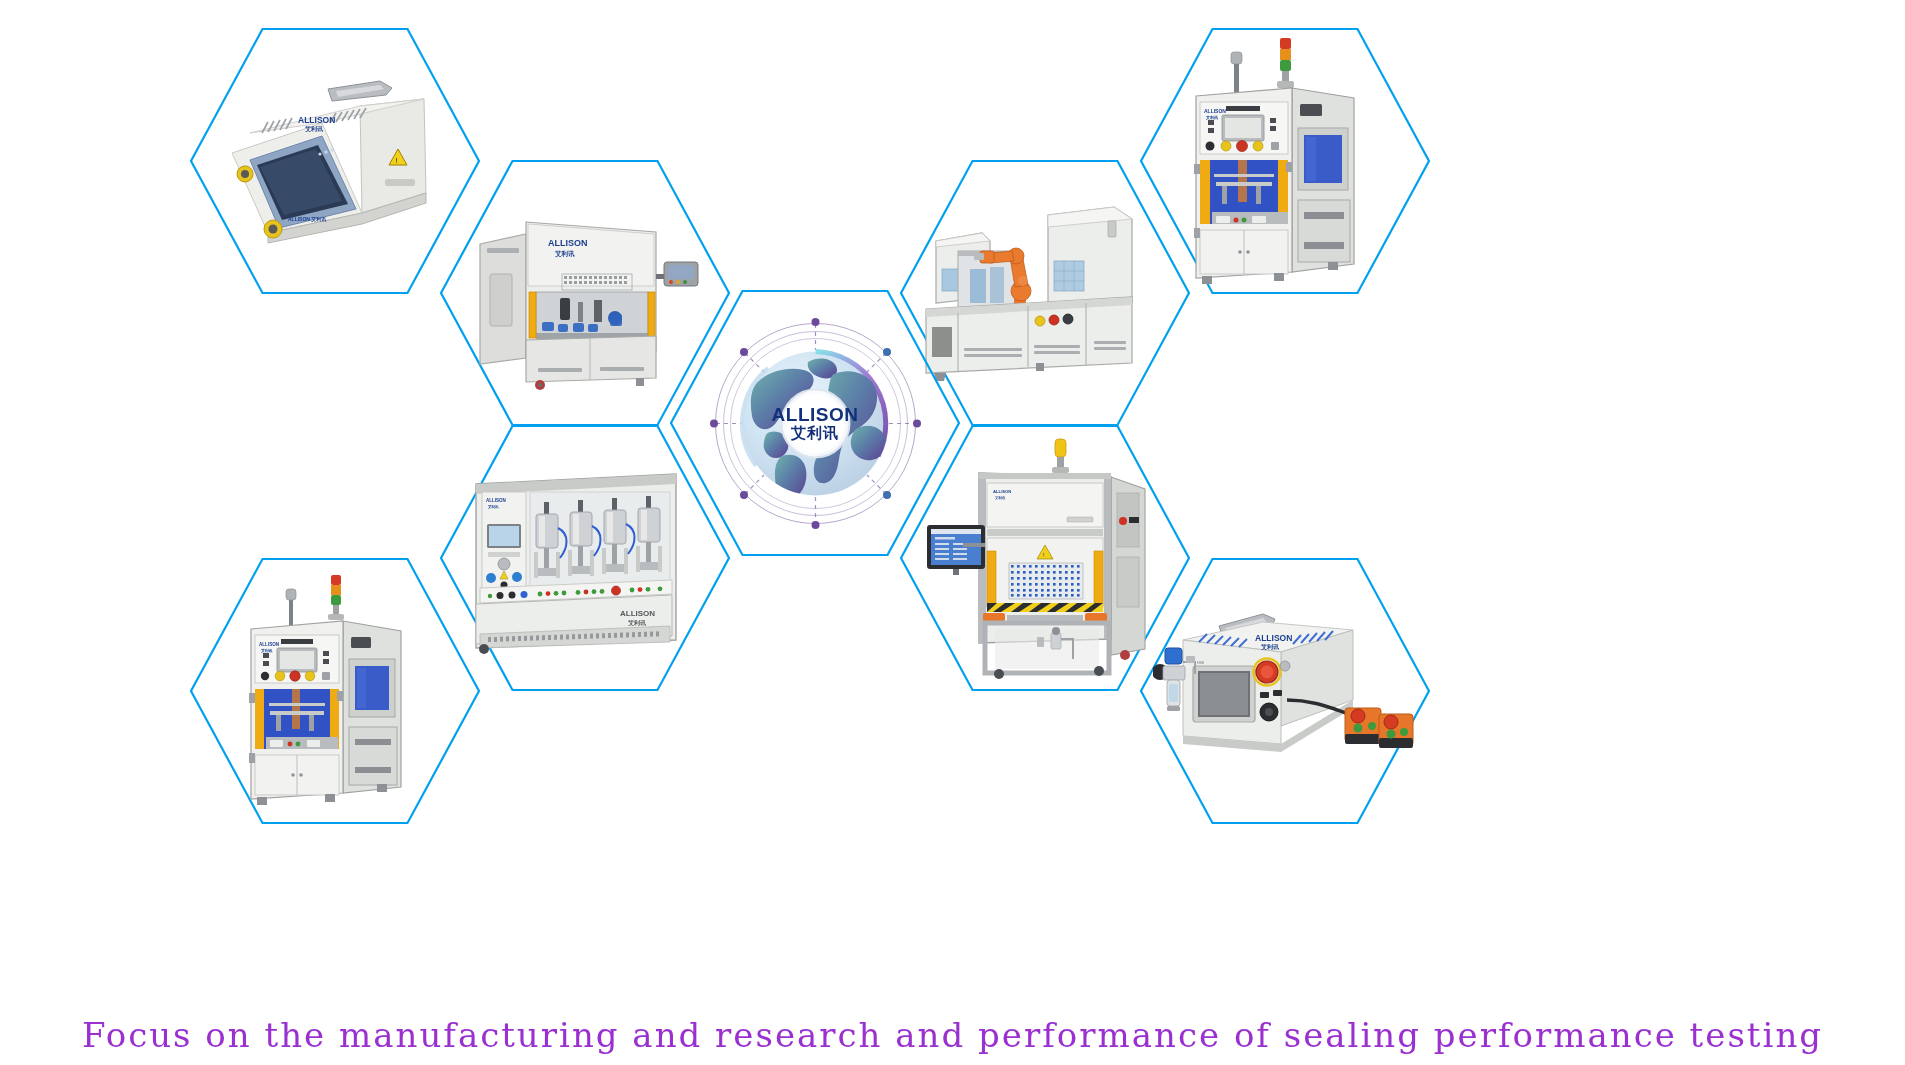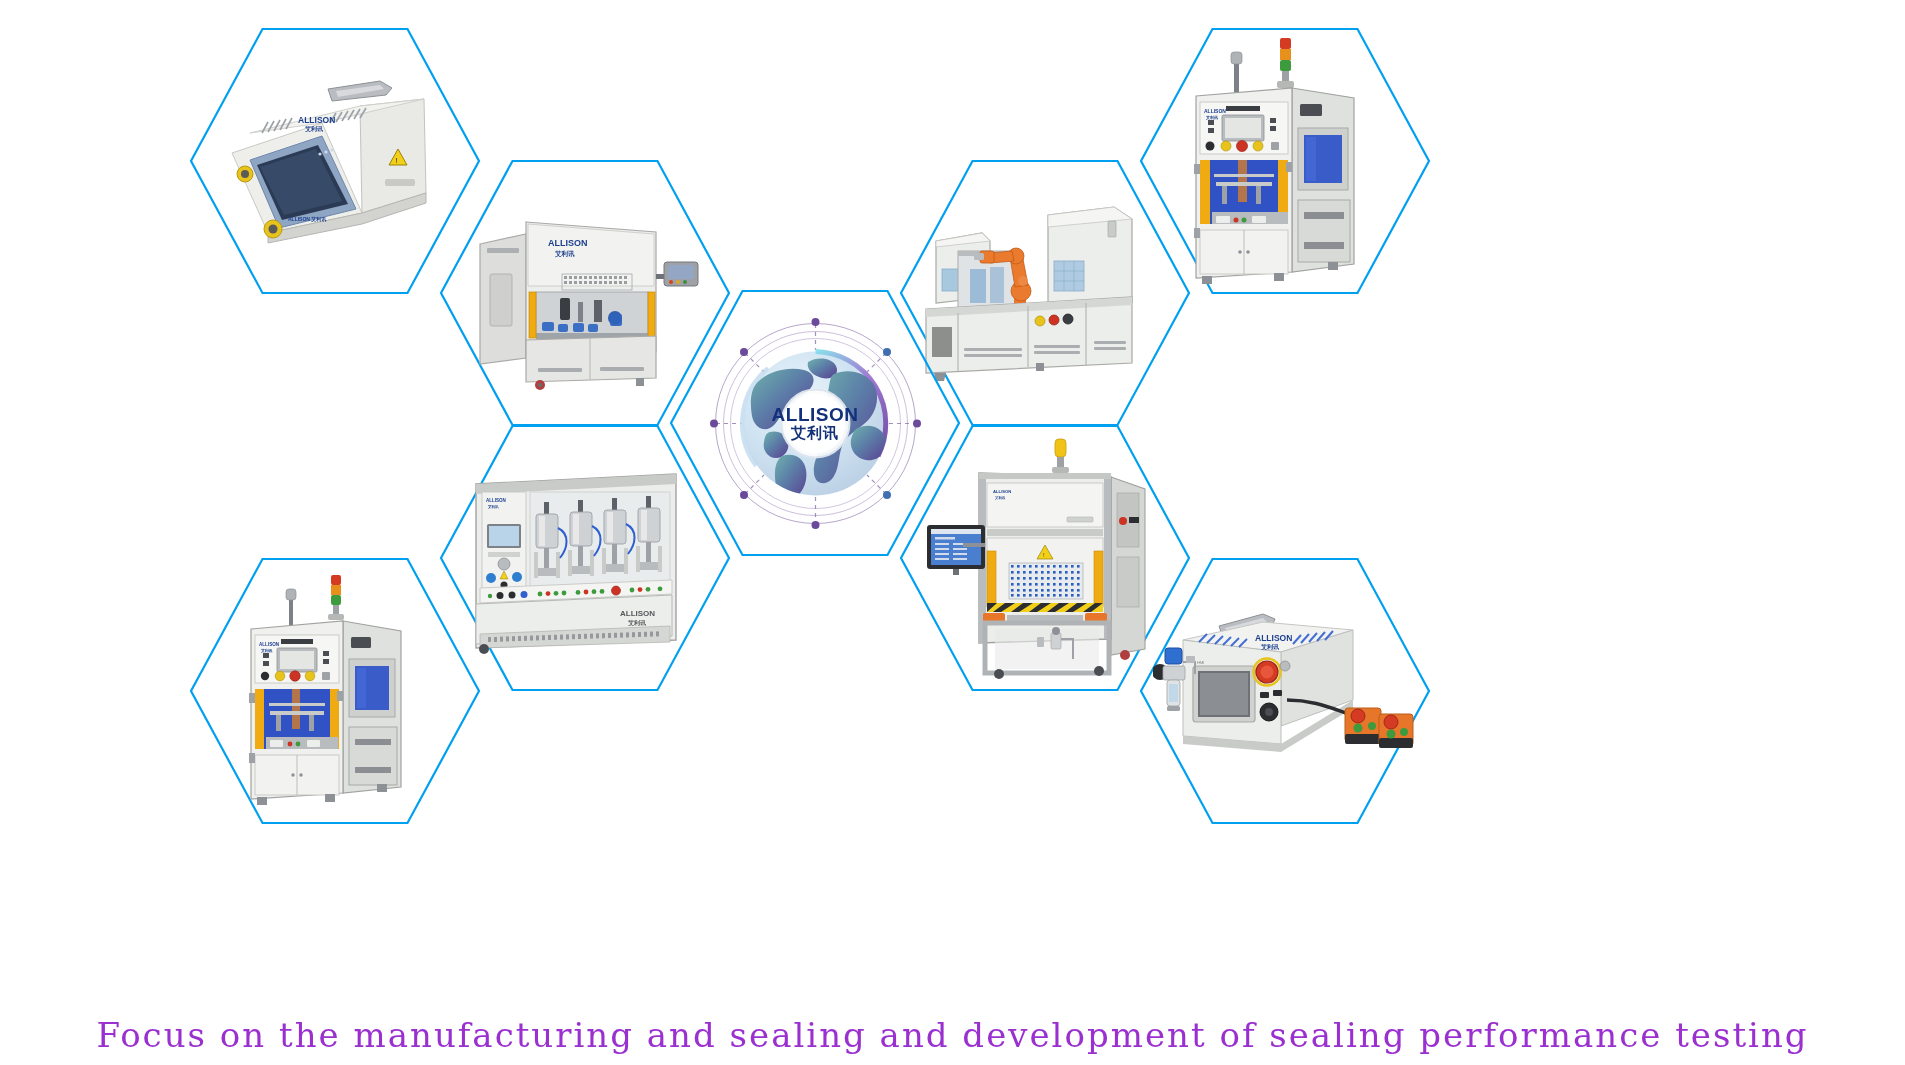--- a/index.html
+++ b/index.html
@@ -844,15 +844,15 @@
           <rect x="226" y="110" width="34" height="32" rx="3" fill="#e8762a" stroke="#b85c18" stroke-width="1"></rect>
           <rect x="226" y="134" width="34" height="10" rx="2" fill="#2b2d31"></rect>
           <circle cx="238" cy="118" r="7" fill="#d43b22" stroke="#9b2418" stroke-width="0.9"></circle>
           <circle cx="238" cy="130" r="4.5" fill="#3d9b3d"></circle>
           <circle cx="251" cy="128" r="4" fill="#3d9b3d"></circle>
         </g>
       </svg>
     </div>
   </div>
 
-  <div class="caption">Focus on the manufacturing and sealing and development of sealing performance testing</div>
+  <div class="caption">Focus on the manufacturing and research and performance of sealing performance testing</div>
 
 </div>
 
 </body></html>

